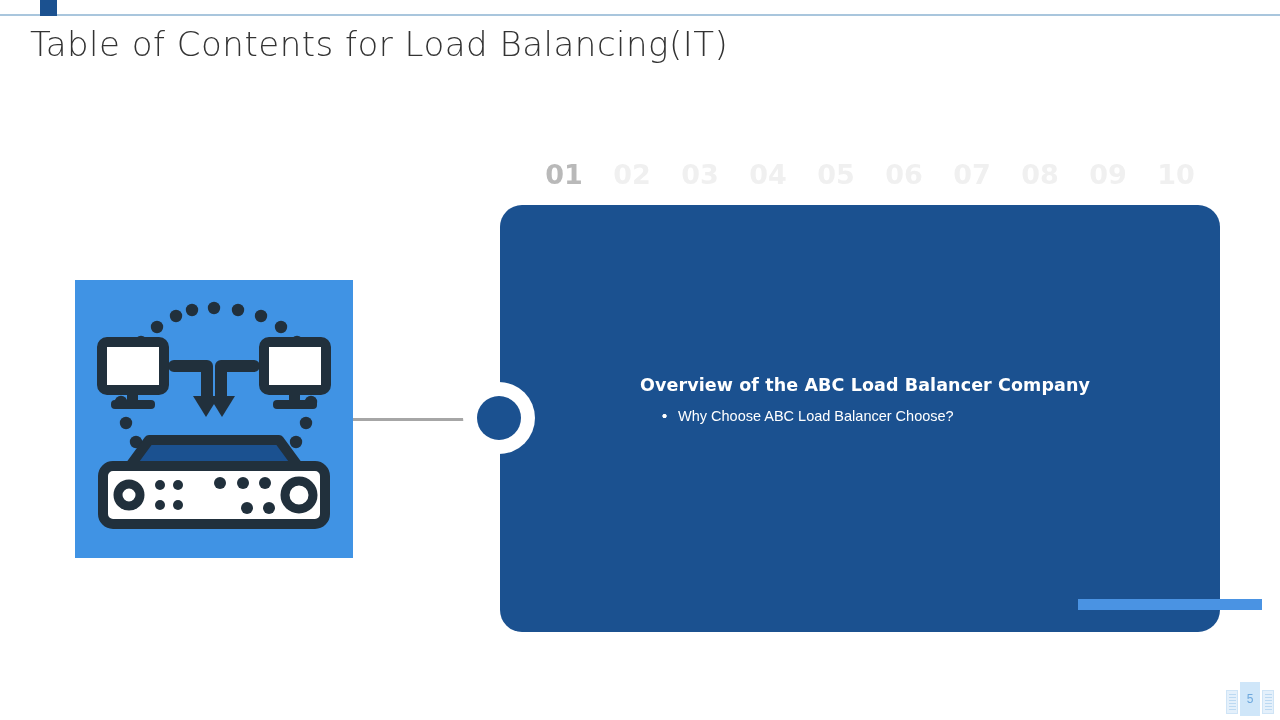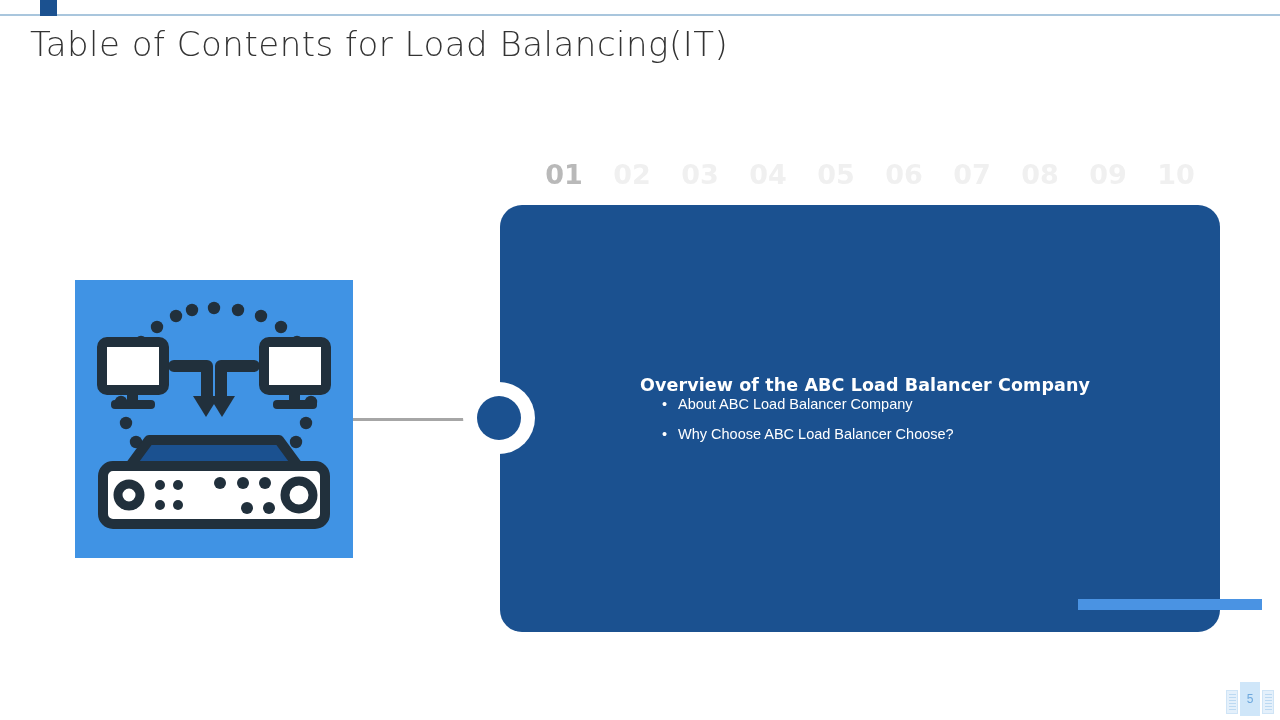--- a/index.html
+++ b/index.html
@@ -88,21 +88,21 @@
     left: 140px;
     top: 170px;
     width: 560px;
   }
   .panel-heading {
     font-family: "DejaVu Sans", sans-serif;
     font-size: 17.5px;
     font-weight: 700;
     color: #ffffff;
     letter-spacing: 0.1px;
-    margin: 0 0 0 0;
+    margin: 0 0 12px 0;
     white-space: nowrap;
   }
   .panel-list {
     margin: 0;
     padding: 0;
     list-style: none;
   }
   .panel-list li {
     position: relative;
     padding-left: 38px;
@@ -239,21 +239,20 @@
   <div class="step-num">09</div>
   <div class="step-num">10</div>
 </div>
 
 <div class="content-panel">
   <div class="panel-text-wrap">
     <div class="panel-heading">Overview of the ABC Load Balancer Company</div>
     <ul class="panel-list">
       <li>
         <span class="bullet-dot">•</span>
-        <span>About ABC Load Balancer Company</span>
       </li>
       <li>
         <span class="bullet-dot">•</span>
         <span>Why Choose ABC Load Balancer Choose?</span>
       </li>
     </ul>
   </div>
 </div>
 
 <div class="accent-bar"></div>

